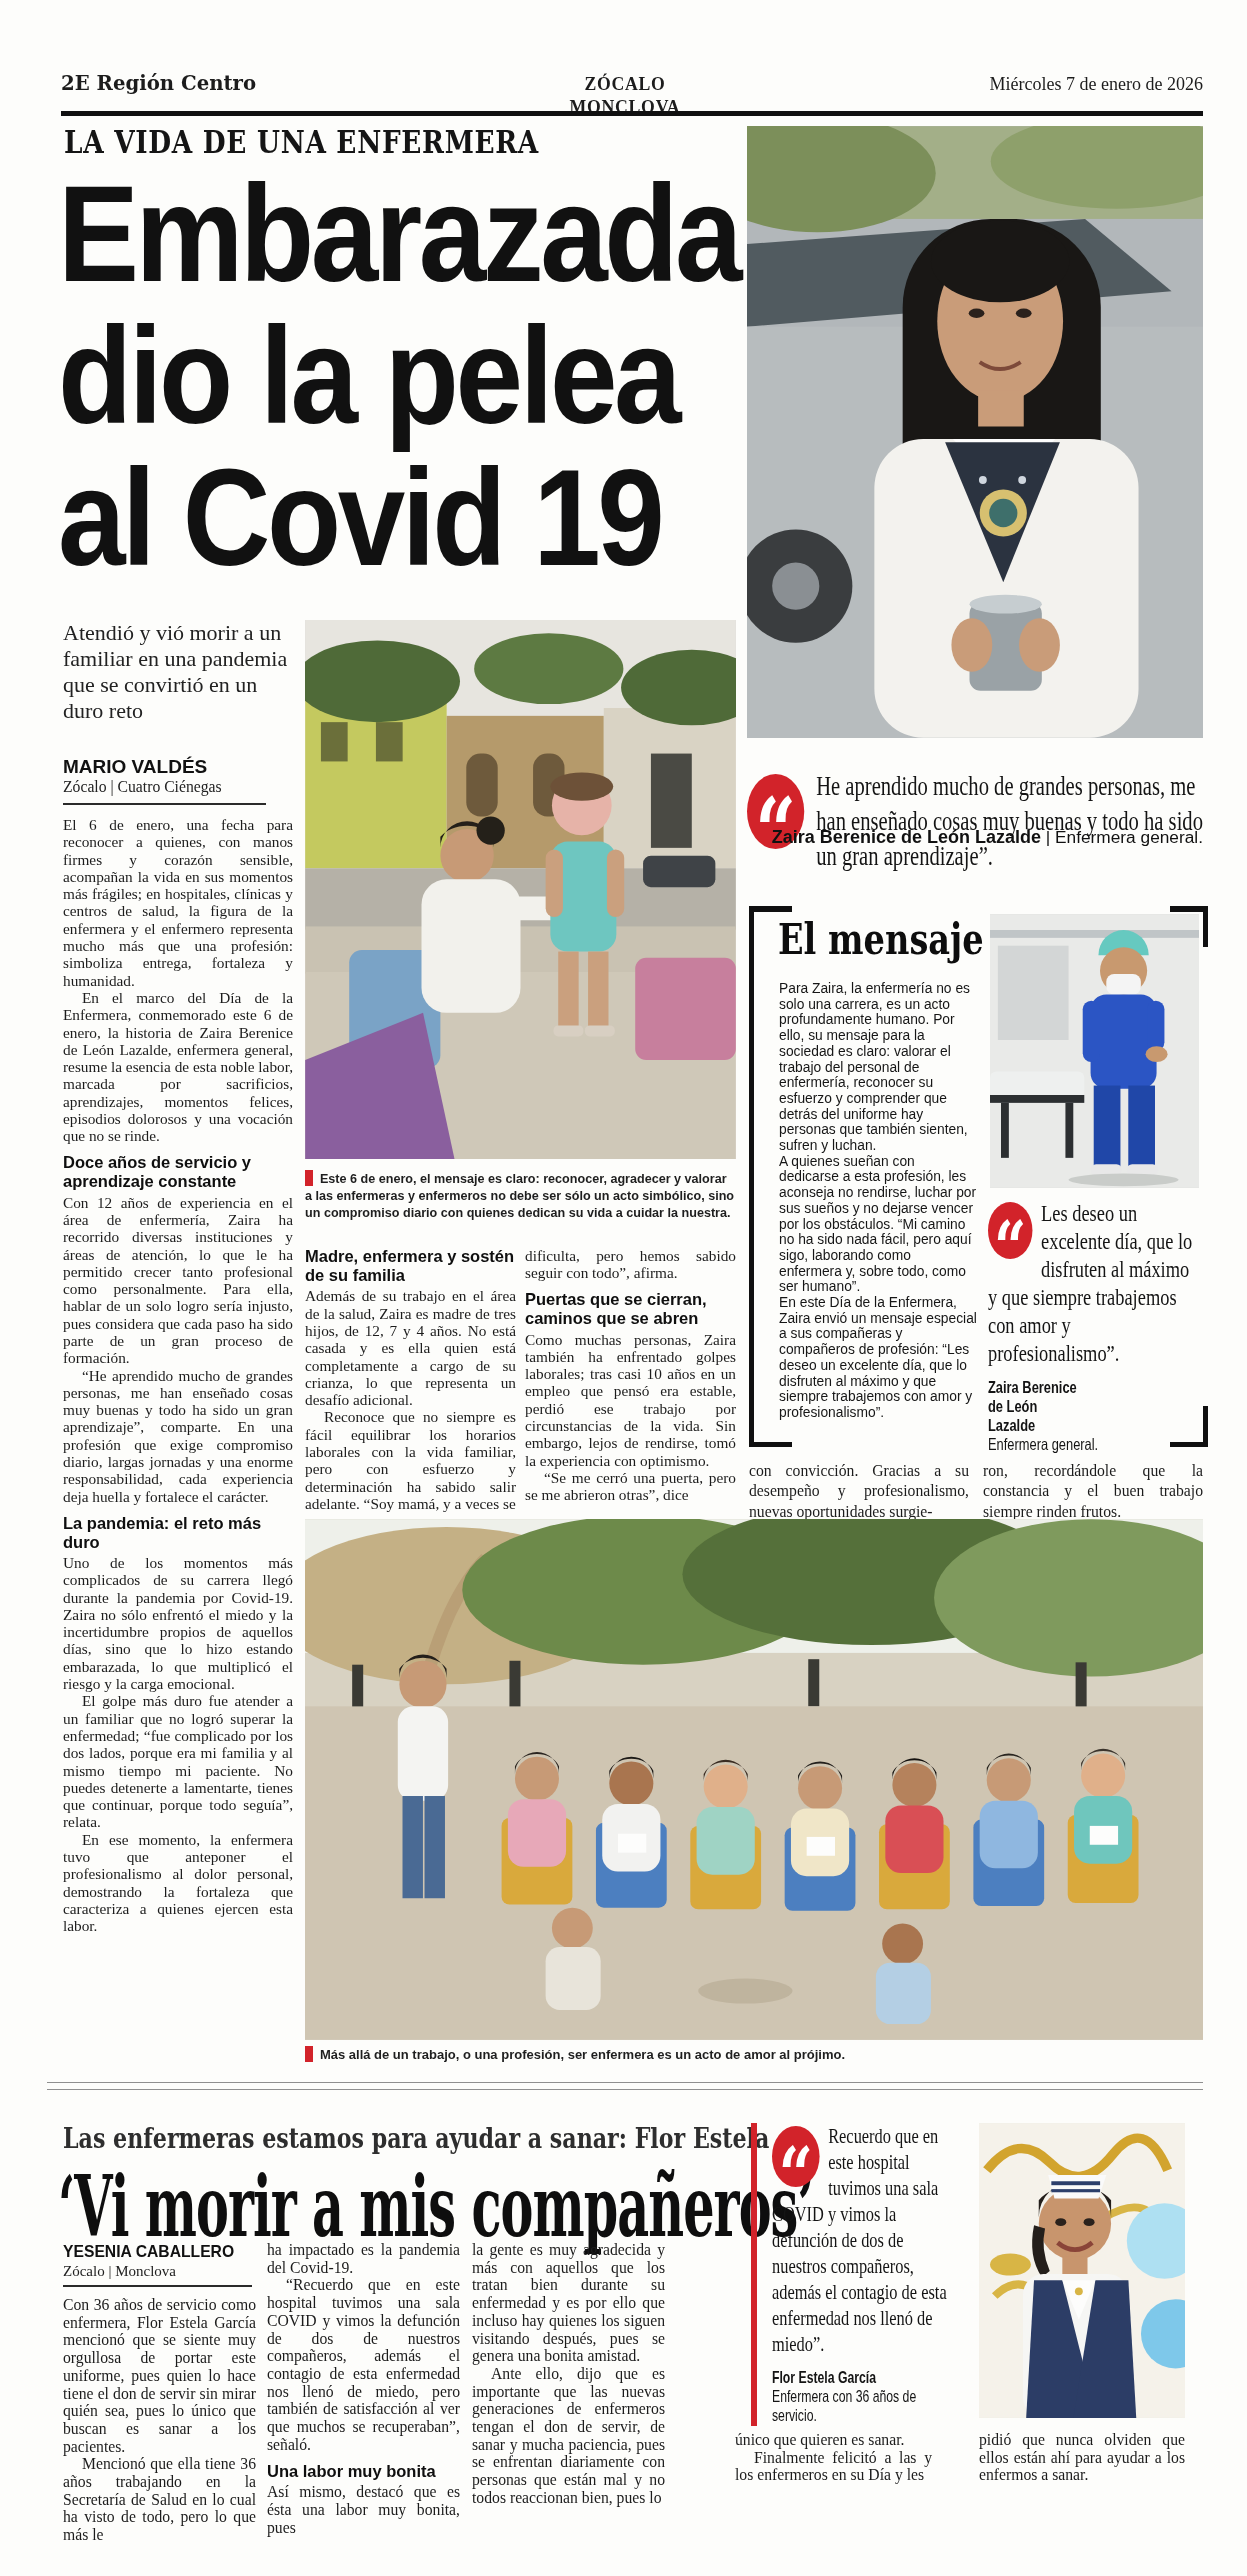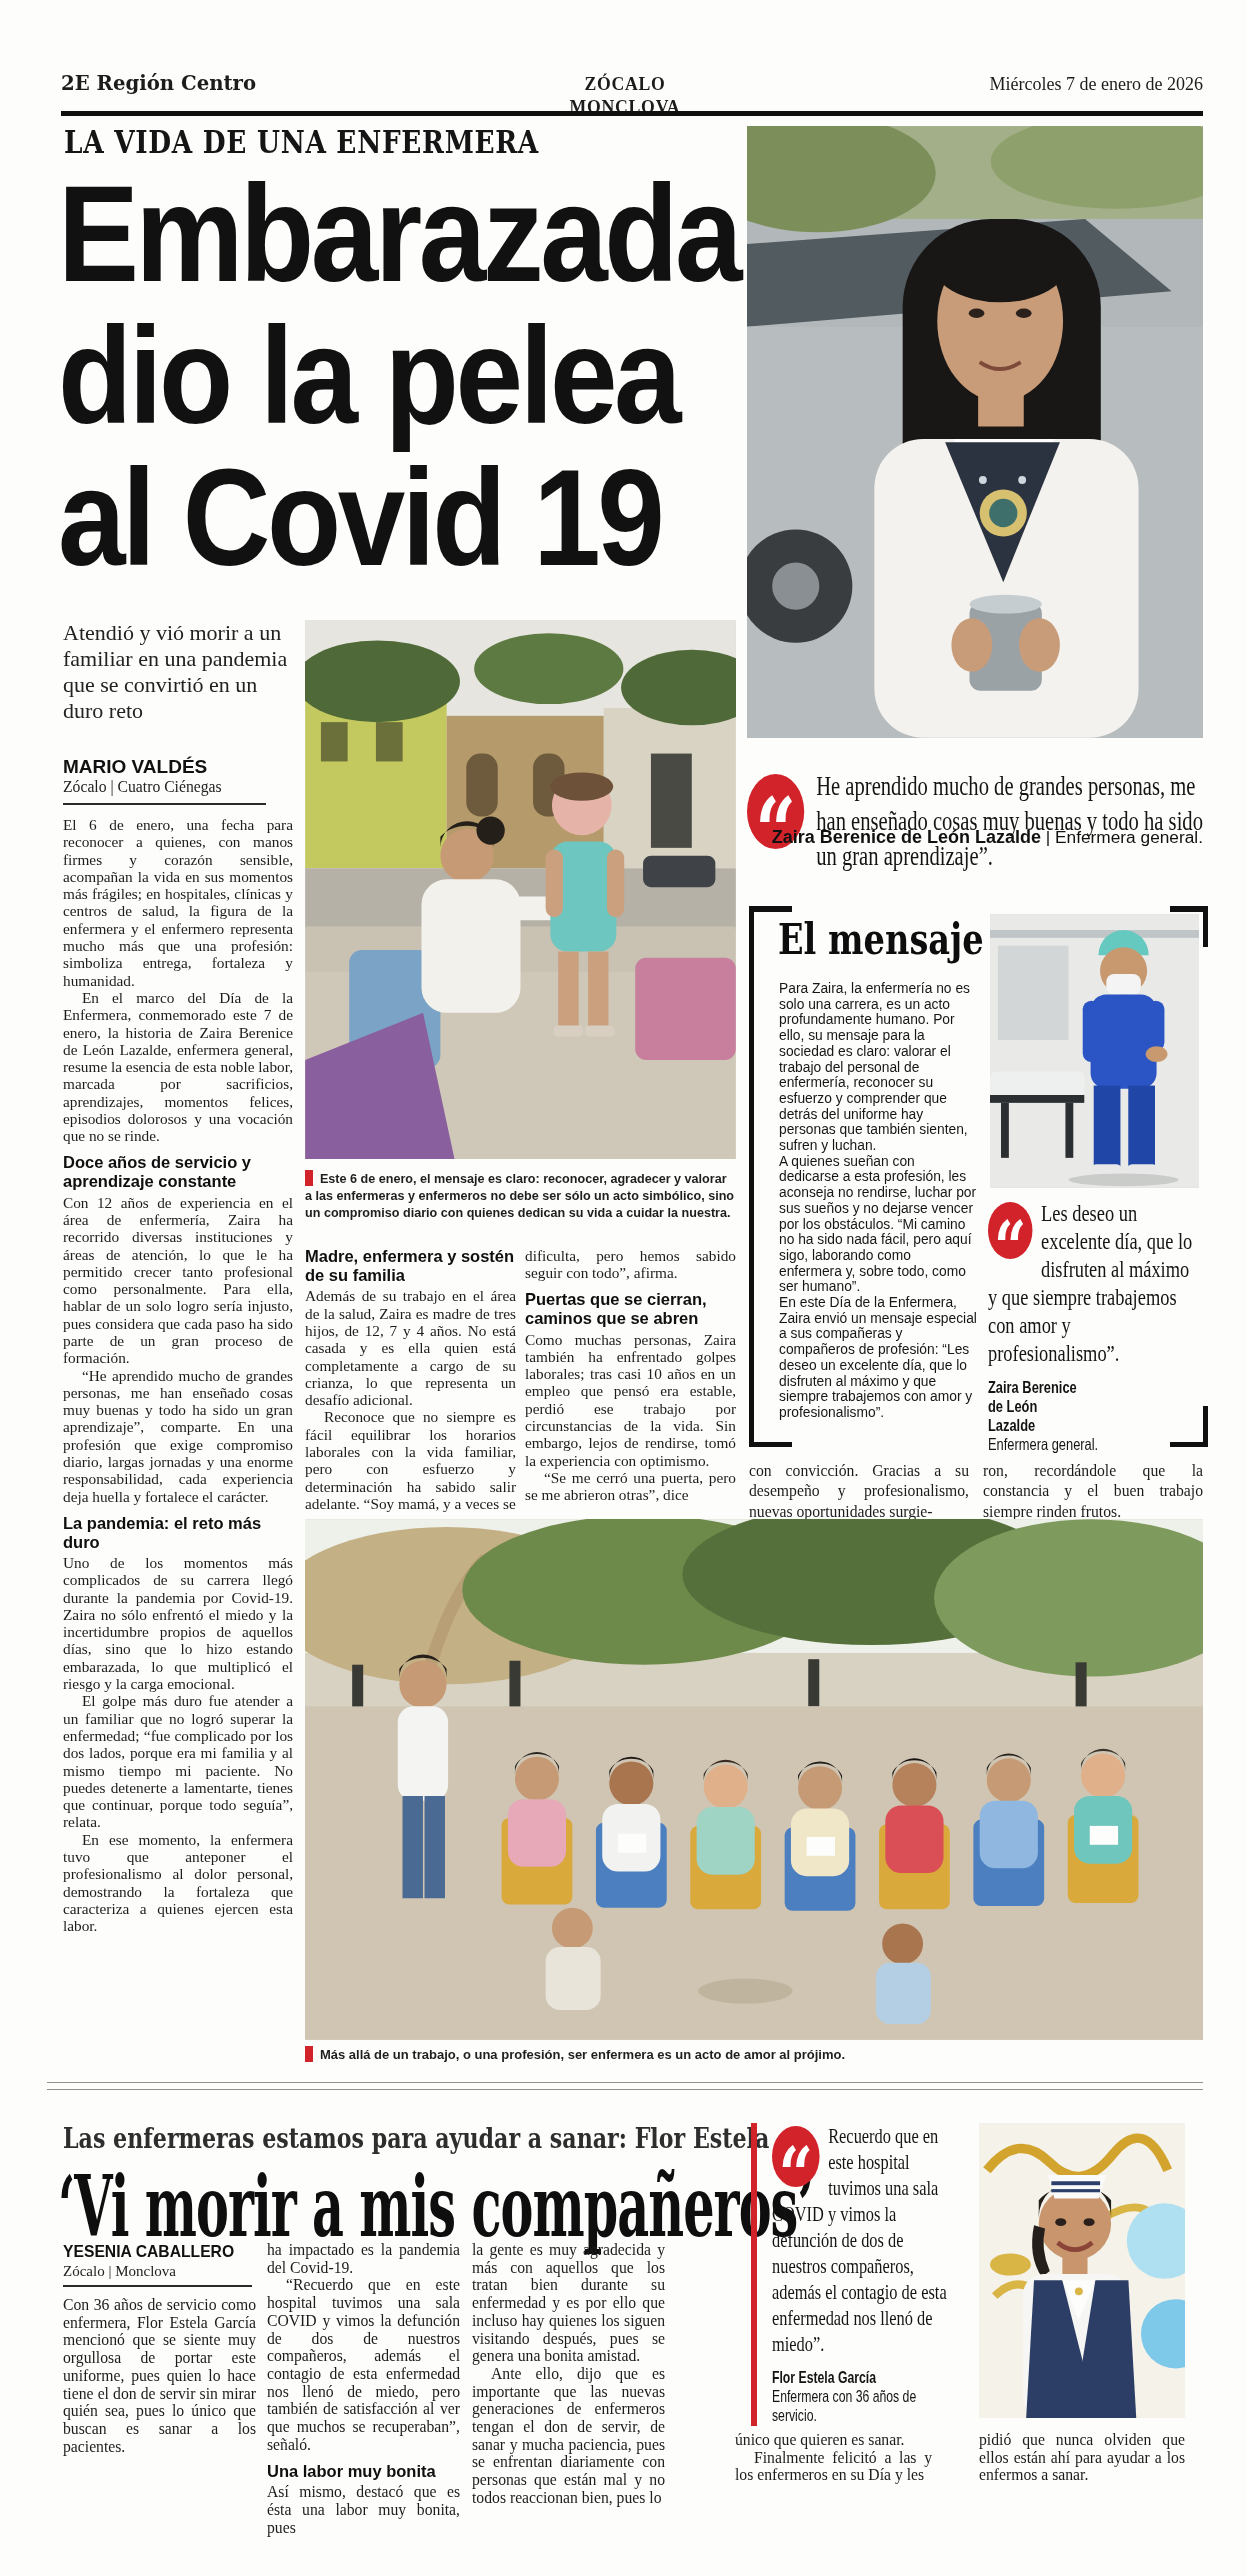--- a/index.html
+++ b/index.html
@@ -114,21 +114,21 @@
     </svg>
   </div>
 
   <div class="abs deck" style="left:63px;top:620px;width:237px;">Atendió y vió morir a un familiar en una pandemia que se convirtió en un duro reto</div>
   <div class="abs byline" style="left:63px;top:756px;">MARIO VALDÉS</div>
   <div class="abs credit" style="left:63px;top:778px;">Zócalo | Cuatro Ciénegas</div>
   <div class="abs byrule" style="left:63px;top:803px;width:203px;"></div>
 
   <div class="abs bodycol just" style="left:63px;top:816px;width:230px;">
     <p>El 6 de enero, una fecha para reconocer a quienes, con manos firmes y corazón sensible, acompañan la vida en sus momentos más frágiles; en hospitales, clínicas y centros de salud, la figura de la enfermera y el enfermero representa mucho más que una profesión: simboliza entrega, fortaleza y humanidad.</p>
-    <p class="ind">En el marco del Día de la Enfermera, conmemorado este 7 de enero, la historia de Zaira Berenice de León Lazalde, enfermera general, resume la esencia de esta noble labor, marcada por sacrificios, aprendizajes, momentos felices, episodios dolorosos y una vocación que no se rinde.</p>
+    <p class="ind">En el marco del Día de la Enfermera, conmemorado este 6 de enero, la historia de Zaira Berenice de León Lazalde, enfermera general, resume la esencia de esta noble labor, marcada por sacrificios, aprendizajes, momentos felices, episodios dolorosos y una vocación que no se rinde.</p>
     <h3 class="subhead">Doce años de servicio y aprendizaje constante</h3>
     <p>Con 12 años de experiencia en el área de enfermería, Zaira ha recorrido diversas instituciones y áreas de atención, lo que le ha permitido crecer tanto profesional como personalmente. Para ella, hablar de un solo logro sería injusto, pues considera que cada paso ha sido parte de un gran proceso de formación.</p>
     <p class="ind">“He aprendido mucho de grandes personas, me han enseñado cosas muy buenas y todo ha sido un gran aprendizaje”, comparte. En una profesión que exige compromiso diario, largas jornadas y una enorme responsabilidad, cada experiencia deja huella y fortalece el carácter.</p>
     <h3 class="subhead">La pandemia: el reto más duro</h3>
     <p>Uno de los momentos más complicados de su carrera llegó durante la pandemia por Covid-19. Zaira no sólo enfrentó el miedo y la incertidumbre propios de aquellos días, sino que lo hizo estando embarazada, lo que multiplicó el riesgo y la carga emocional.</p>
     <p class="ind">El golpe más duro fue atender a un familiar que no logró superar la enfermedad; “fue complicado por los dos lados, porque era mi familia y al mismo tiempo mi paciente. No puedes detenerte a lamentarte, tienes que continuar, porque todo seguía”, relata.</p>
     <p class="ind">En ese momento, la enfermera tuvo que anteponer el profesionalismo al dolor personal, demostrando la fortaleza que caracteriza a quienes ejercen esta labor.</p>
   </div>
 
   <div class="abs photo" style="left:305px;top:620px;width:431px;height:539px;">
@@ -338,20 +338,21 @@
 
   <div class="abs kicker2" style="left:63px;top:2123px;">Las enfermeras estamos para ayudar a sanar: Flor Estela</div>
   <div class="abs head2" style="left:58px;top:2156px;">‘Vi morir a mis compañeros’</div>
 
   <div class="abs byline" style="left:63px;top:2243px;font-size:15.7px;">YESENIA CABALLERO</div>
   <div class="abs credit" style="left:63px;top:2263px;font-size:15px;">Zócalo | Monclova</div>
   <div class="abs byrule" style="left:63px;top:2285px;width:189px;"></div>
 
   <div class="abs bodycol2 just" style="left:63px;top:2296px;width:193px;">
     <p>Con 36 años de servicio como enfermera, Flor Estela García mencionó que se siente muy orgullosa de portar este uniforme, pues quien lo hace tiene el don de servir sin mirar quién sea, pues lo único que buscan es sanar a los pacientes.</p>
+    <p class="ind">Mencionó que ella tiene 36 años trabajando en la Secretaría de Salud en lo cual ha visto de todo, pero lo que más le</p>
   </div>
   <div class="abs bodycol2 just" style="left:267px;top:2241px;width:193px;">
     <p>ha impactado es la pandemia del Covid-19.</p>
     <p class="ind">“Recuerdo que en este hospital tuvimos una sala COVID y vimos la defunción de dos de nuestros compañeros, además el contagio de esta enfermedad nos llenó de miedo, pero también de satisfacción al ver que muchos se recuperaban”, señaló.</p>
     <h3 class="subhead">Una labor muy bonita</h3>
     <p>Así mismo, destacó que es ésta una labor muy bonita, pues</p>
   </div>
   <div class="abs bodycol2 just" style="left:472px;top:2241px;width:193px;">
     <p>la gente es muy agradecida y más con aquellos que los tratan bien durante su enfermedad y es por ello que incluso hay quienes los siguen visitando después, pues se genera una bonita amistad.</p>
     <p class="ind">Ante ello, dijo que es importante que las nuevas generaciones de enfermeros tengan el don de servir, de sanar y mucha paciencia, pues se enfrentan diariamente con personas que están mal y no todos reaccionan bien, pues lo</p>

